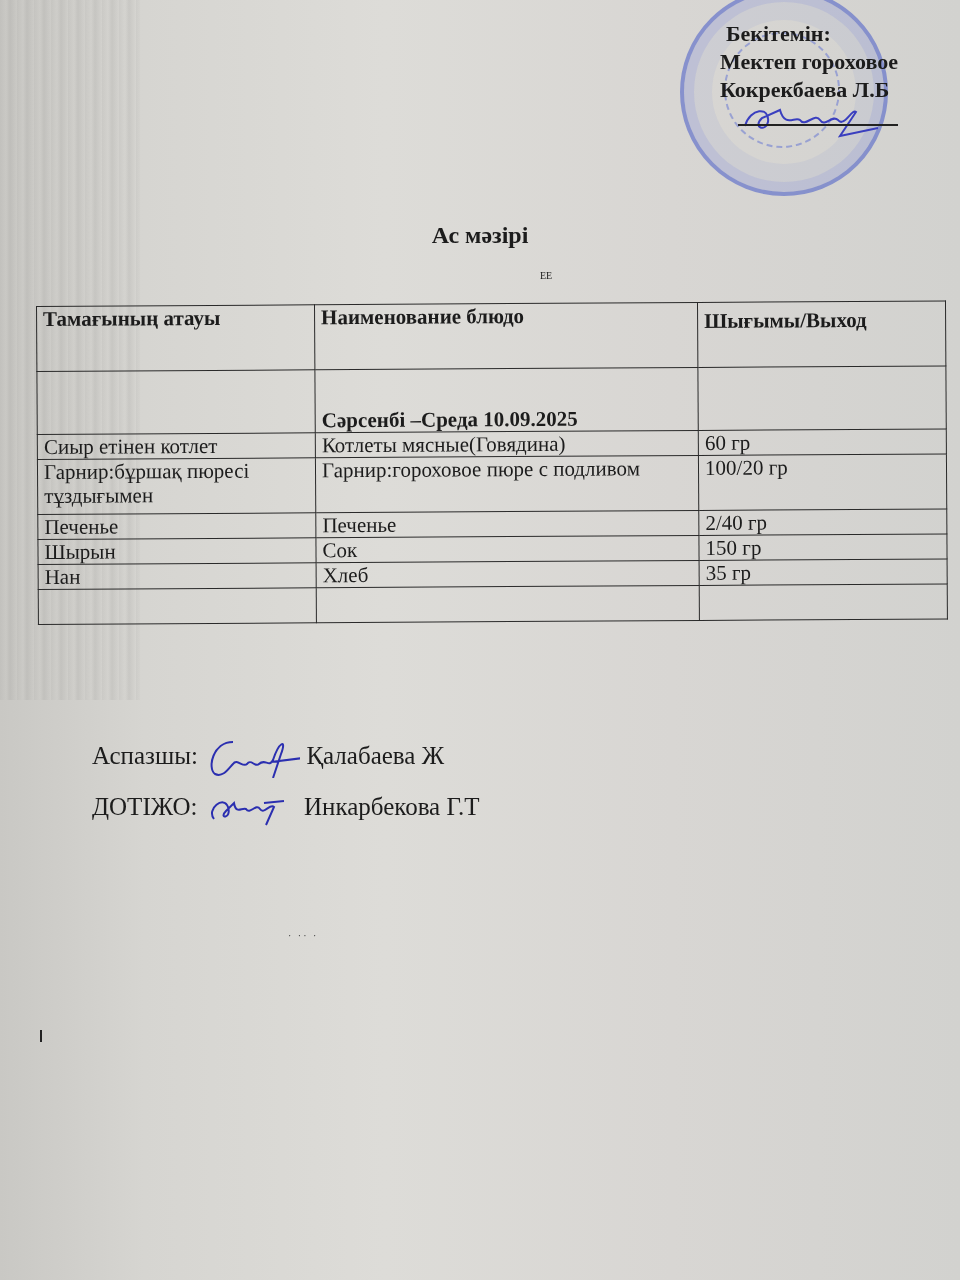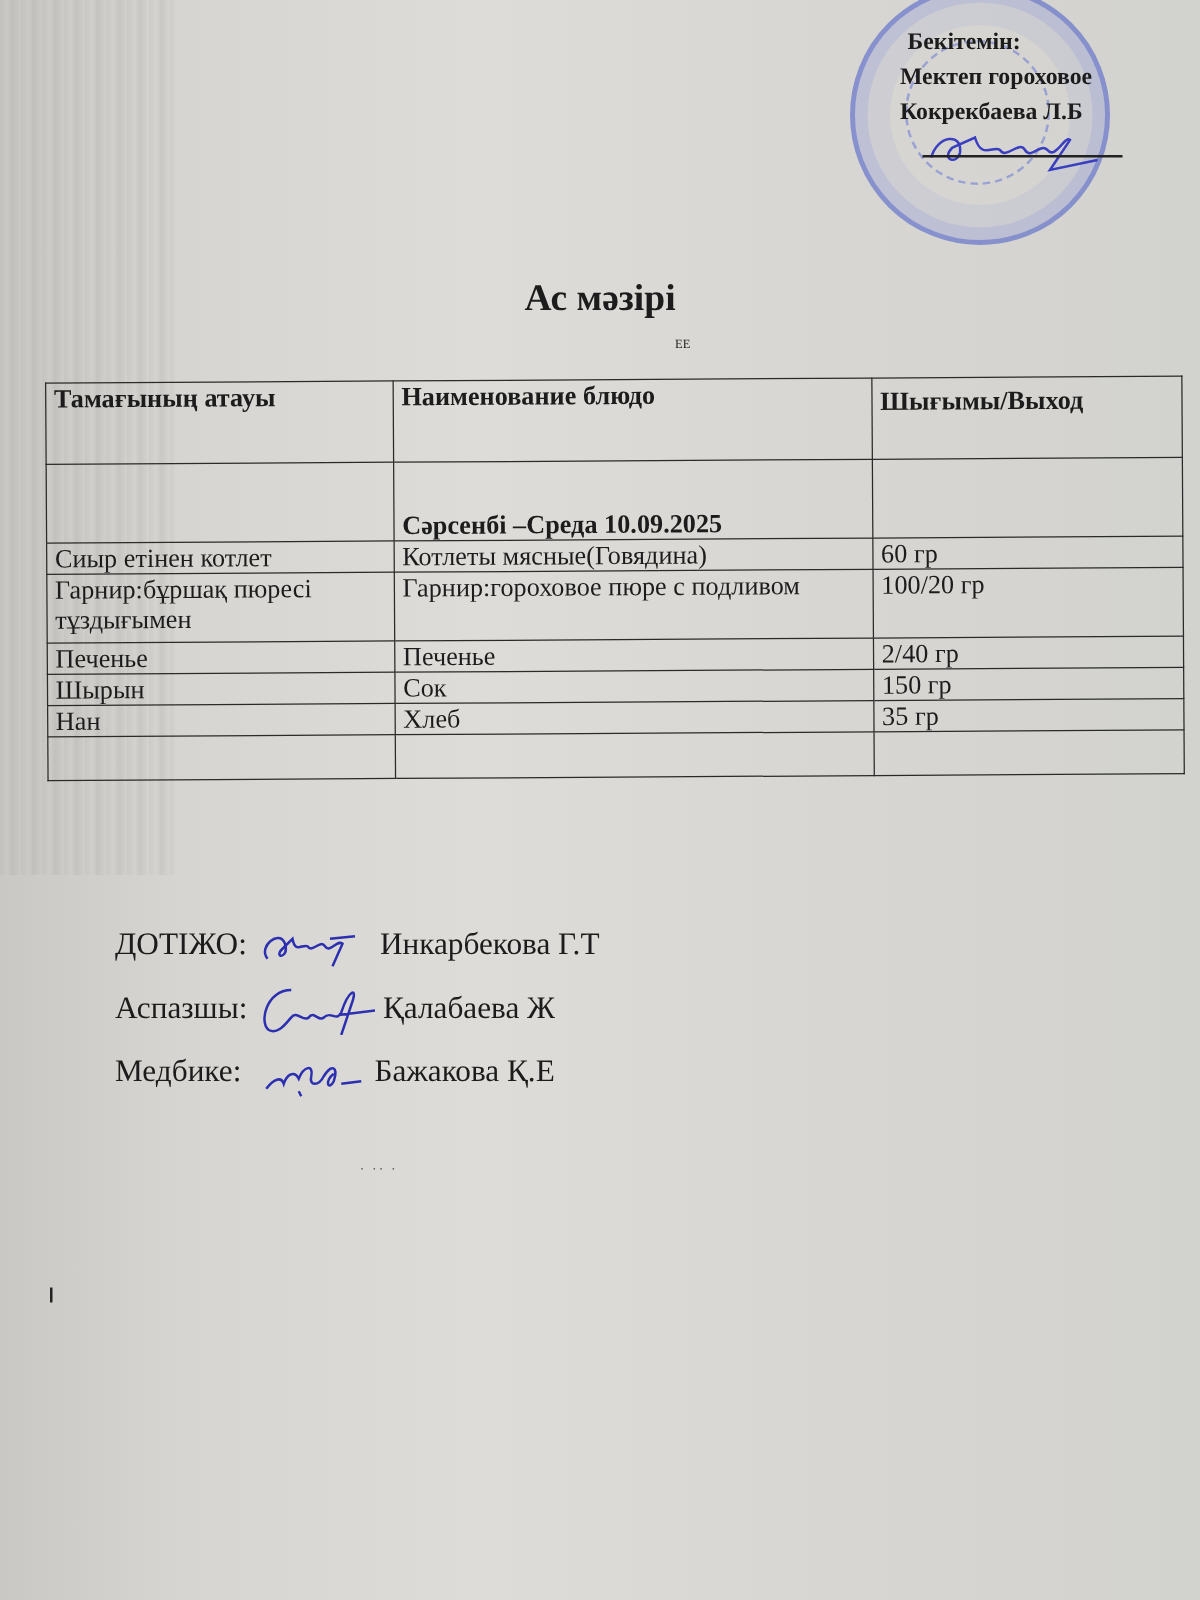--- a/index.html
+++ b/index.html
@@ -16,31 +16,31 @@
     .stamp {
       position: absolute; left: 680px; top: -12px; width: 200px; height: 200px;
       border-radius: 50%; border: 4px solid rgba(70,90,200,0.55);
       box-shadow: inset 0 0 0 10px rgba(120,135,220,0.18), inset 0 0 0 28px rgba(120,135,220,0.10);
     }
     .stamp-inner {
       position: absolute; left: 40px; top: 40px; width: 112px; height: 112px; border-radius: 50%;
       border: 2px dashed rgba(80,100,210,0.45);
     }
     .approval {
-      position: absolute; left: 720px; top: 20px; font-weight: bold; font-size: 19px; line-height: 28px;
+      position: absolute; left: 720px; top: 20px; font-weight: bold; font-size: 22px; line-height: 28px;
     }
     .approval div { white-space: nowrap; }
     .approval .l1 { padding-left: 6px; }
     .approval-sign-line { position: absolute; left: 738px; top: 124px; width: 160px; border-top: 2px solid #222; }
     .director-signature {
       position: absolute; left: 740px; top: 98px; width: 140px; height: 40px;
     }
     .title {
       position: absolute; left: 0; width: 960px; top: 222px; text-align: center;
-      font-size: 30px; font-weight: bold;
+      font-size: 24px; font-weight: bold;
     }
     .marker { position: absolute; left: 540px; top: 270px; font-size: 10px; font-weight: normal; }
     table.menu {
       position: absolute; left: 36px; top: 306px; width: 910px;
       border-collapse: collapse; transform: rotate(-0.35deg); transform-origin: left top;
     }
     table.menu td {
       border: 1.5px solid #2a2a2a; padding: 0 6px; vertical-align: top;
       font-size: 21px; line-height: 24px; font-family: "Liberation Serif", serif;
     }
@@ -123,36 +123,29 @@
   <tr class="empty">
     <td class="c1"></td>
     <td class="c2"></td>
     <td class="c3"></td>
   </tr>
 </tbody>
   </table>
 
 <div class="signatures">
   <div class="sig-row">
-    <span class="sig-role">ДОТІЖО:</span>
-    <svg class="sig-mark" viewBox="0 0 94 40">
-      <path d="M10 30 C2 20, 20 6, 24 18 C28 30, 14 30, 22 22 L30 14 C32 26, 38 18, 42 20 C46 26, 52 14, 56 20 C60 26, 66 14, 70 18 L62 36 M60 14 L80 12" fill="none" stroke="#2b2fb0" stroke-width="2"></path>
-    </svg>
-    <span class="sig-name">Инкарбекова Г.Т</span>
-  </div>
-  <div class="sig-row">
     <span class="sig-role">Аспазшы:</span>
     <svg class="sig-mark" viewBox="0 0 94 40" style="width:100px;margin-left:-4px;">
       <path d="M30 4 C10 4, 4 30, 12 36 C20 40, 26 30, 30 26 C34 20, 40 30, 44 26 C48 20, 52 30, 56 26 C62 20, 66 30, 70 22 C76 4, 84 0, 78 16 L70 40 M68 24 L100 20" fill="none" stroke="#2b2fb0" stroke-width="2"></path>
     </svg>
     <span class="sig-name">Қалабаева Ж</span>
   </div>
   <div class="sig-row">
-    <span class="sig-role">Медбике:</span>
+    <span class="sig-role">ДОТІЖО:</span>
     <svg class="sig-mark" viewBox="0 0 94 40">
-      <path d="M14 32 C20 24, 26 22, 28 28 C30 22, 36 16, 40 24 C44 14, 52 12, 50 22 C48 30, 56 30, 60 22 C66 12, 72 14, 68 26 C64 34, 60 26, 68 20 M74 28 L90 26 M40 34 L42 38" fill="none" stroke="#2b2fb0" stroke-width="2"></path>
+      <path d="M10 30 C2 20, 20 6, 24 18 C28 30, 14 30, 22 22 L30 14 C32 26, 38 18, 42 20 C46 26, 52 14, 56 20 C60 26, 66 14, 70 18 L62 36 M60 14 L80 12" fill="none" stroke="#2b2fb0" stroke-width="2"></path>
     </svg>
-    <span class="sig-name">Бажакова Қ.Е</span>
+    <span class="sig-name">Инкарбекова Г.Т</span>
   </div>
 </div>
 
 <div class="dots">· ·· ·</div>
 <div class="edge-mark"></div>
 
 </body></html>

